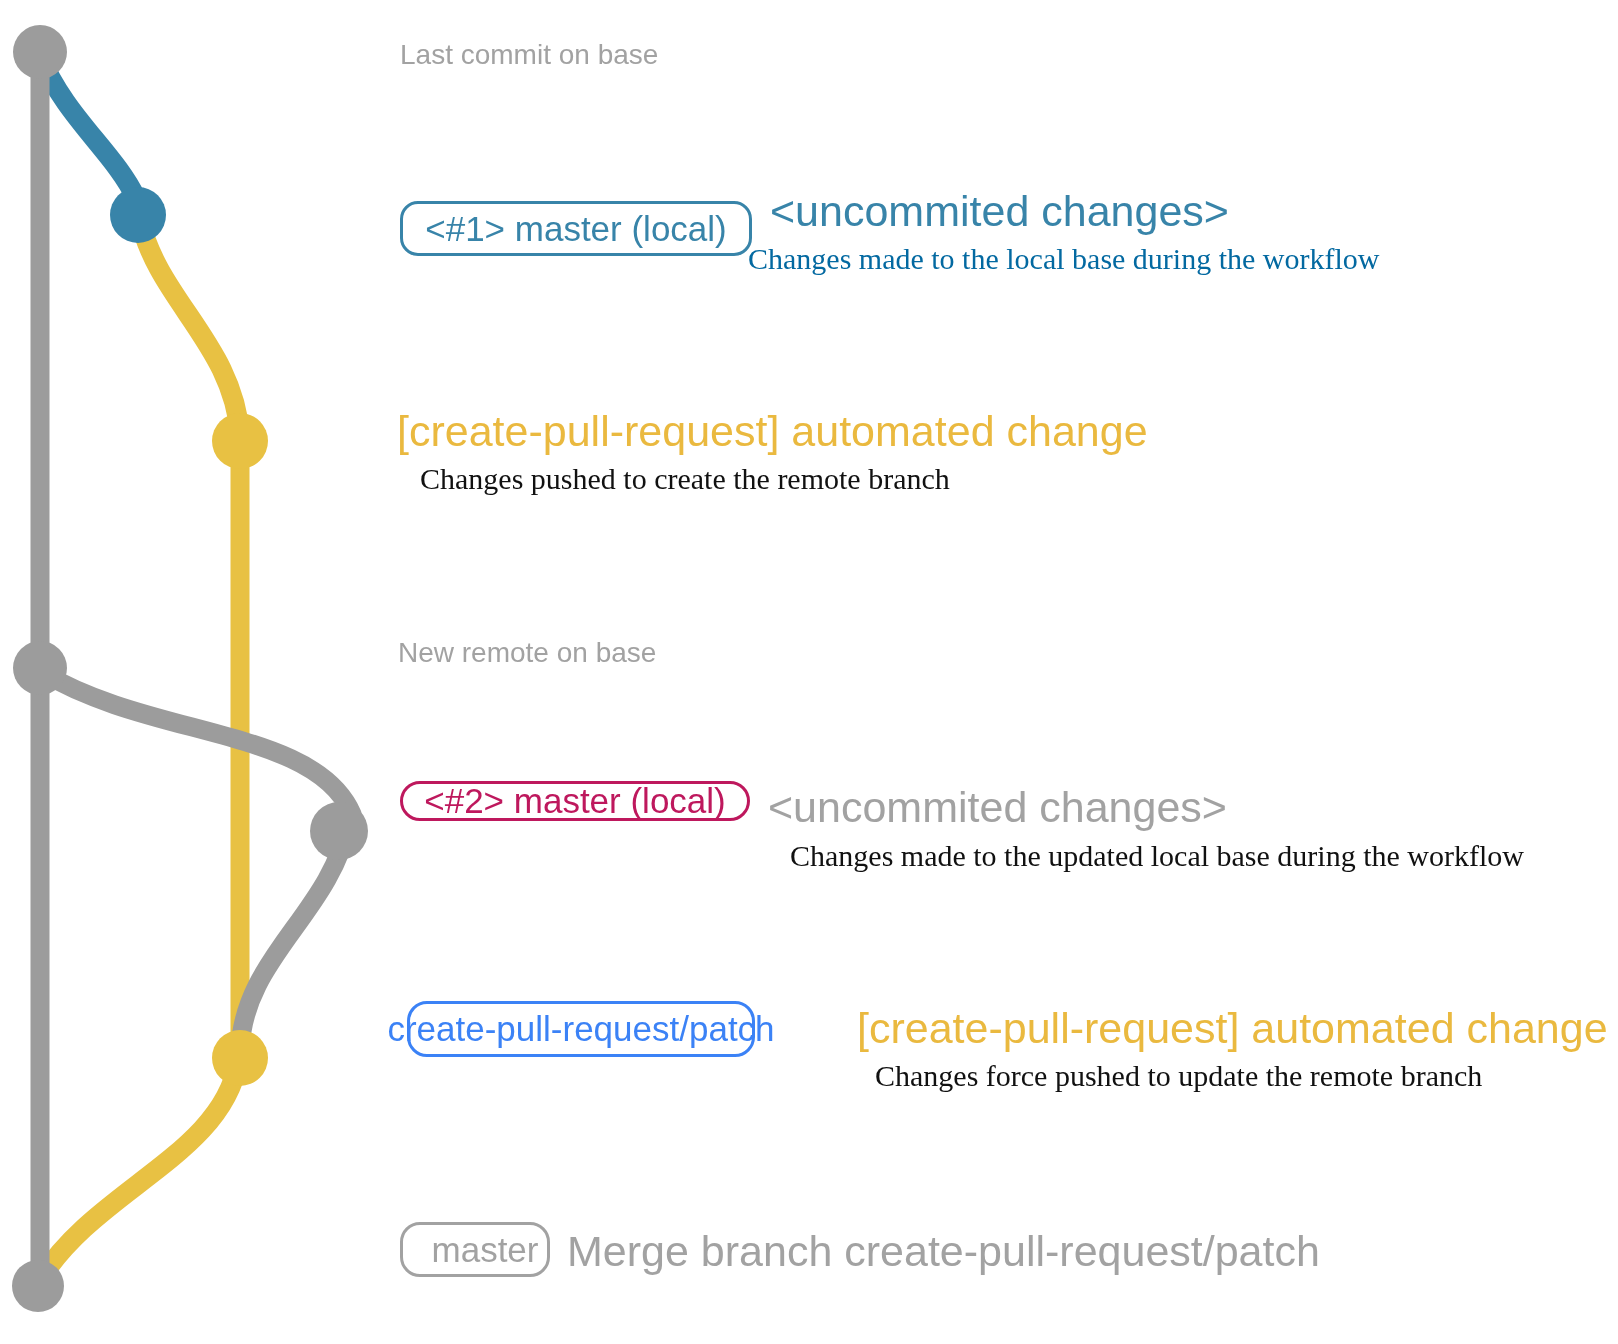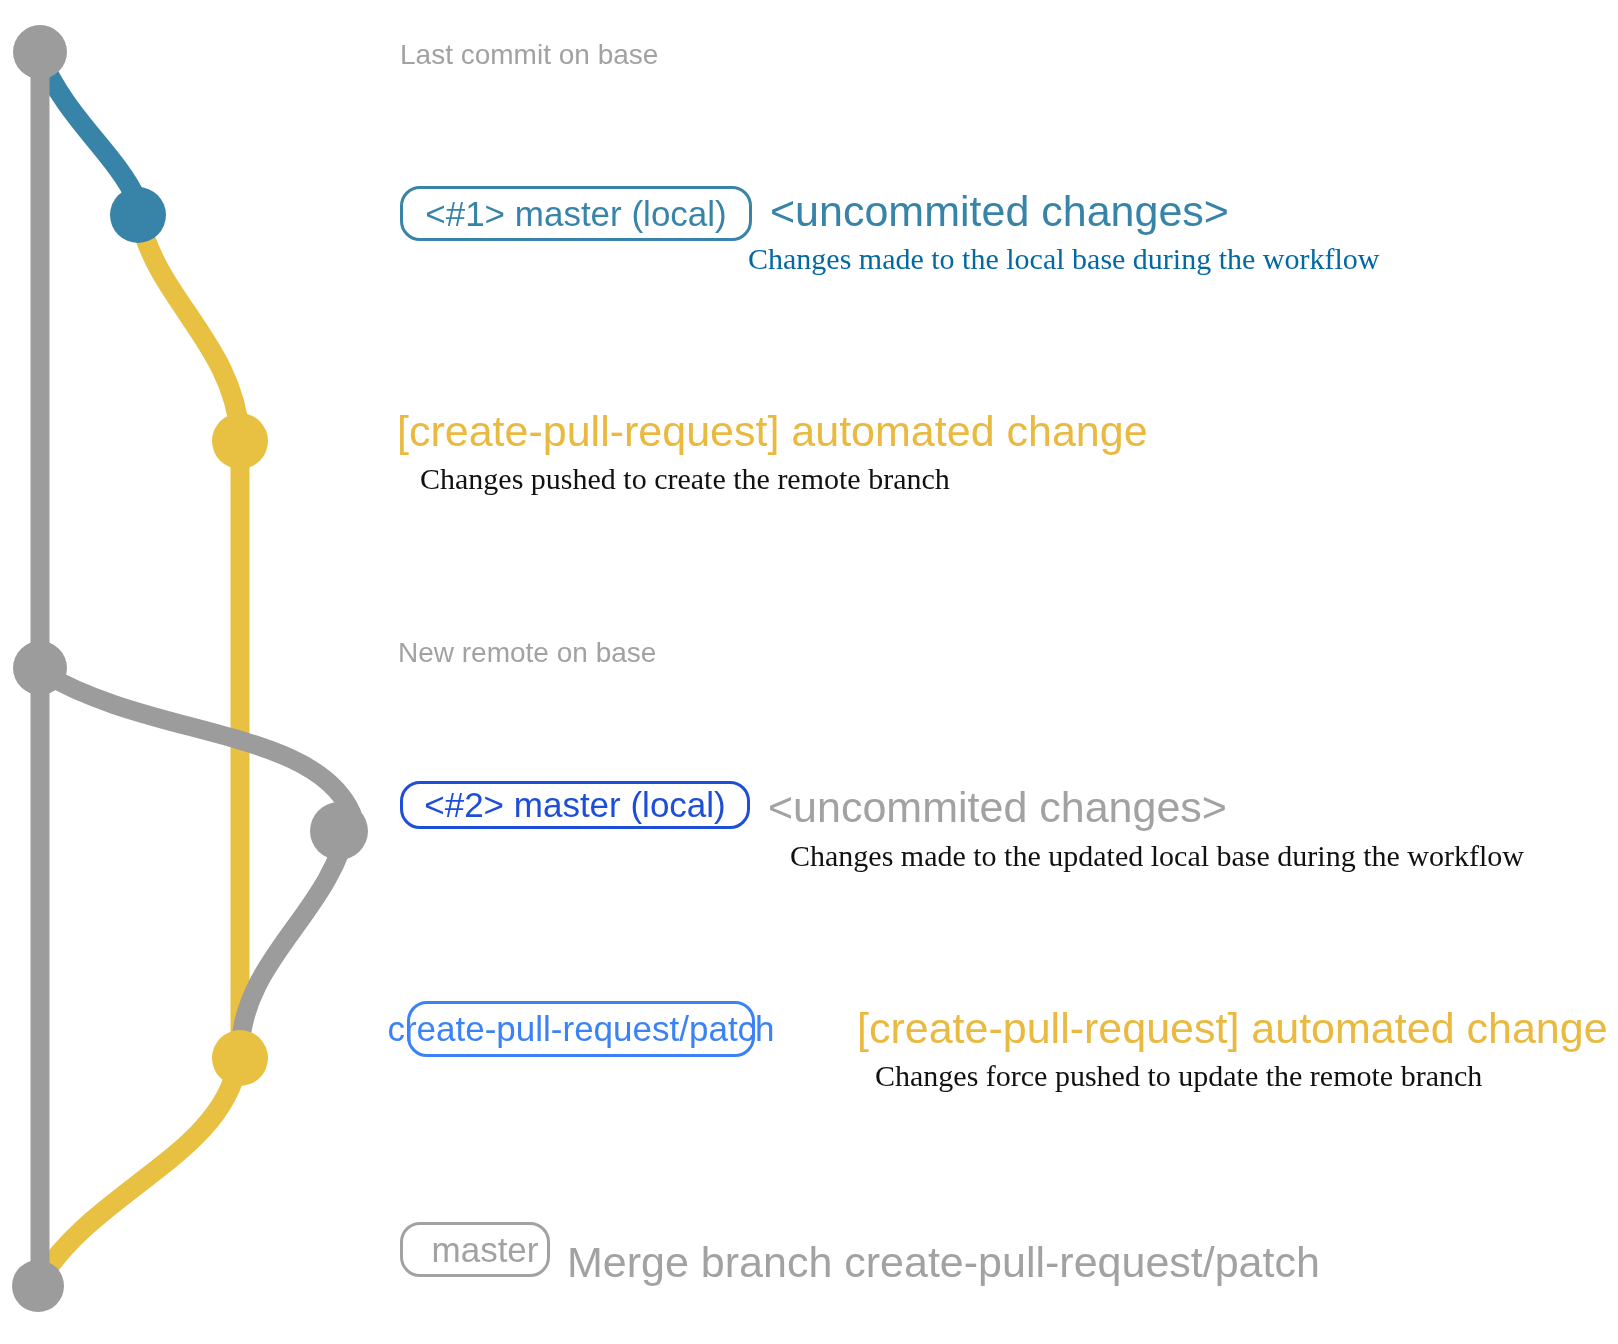--- a/index.html
+++ b/index.html
@@ -73,33 +73,33 @@
     <circle cx="138" cy="215" r="28" fill="#3884a9"></circle>
     <circle cx="240" cy="441" r="28" fill="#e8c143"></circle>
     <circle cx="40" cy="668" r="27" fill="#9c9c9c"></circle>
     <circle cx="339" cy="831" r="29" fill="#9c9c9c"></circle>
     <circle cx="240" cy="1058" r="28" fill="#e8c143"></circle>
     <circle cx="38" cy="1286" r="26" fill="#9c9c9c"></circle>
   </svg>
 
   <div class="caption" style="left: 400px; top: 33px; color: rgb(162, 162, 162);">Last commit on base</div>
 
-  <div class="badge" style="left: 400px; top: 186px; width: 352px; height: 55px; color: rgb(56, 132, 169);">&lt;#1&gt; master (local)</div>
+  <div class="badge" style="left: 400px; top: 201px; width: 352px; height: 55px; color: rgb(56, 132, 169); border-radius: 18px;">&lt;#1&gt; master (local)</div>
   <div class="note" style="left: 770px; top: 190px; color: rgb(56, 132, 169);">&lt;uncommited changes&gt;</div>
   <div class="desc" style="left: 748px; top: 241px; color: #0369a1;">Changes made to the local base during the workflow</div>
 
   <div class="note" style="left: 397px; top: 410px; color: rgb(234, 185, 63);">[create-pull-request] automated change</div>
   <div class="desc" style="left: 420px; top: 461px; color: rgb(17, 17, 17);">Changes pushed to create the remote branch</div>
 
   <div class="caption" style="left: 398px; top: 631px; color: rgb(162, 162, 162);">New remote on base</div>
 
-  <div class="badge" style="left: 400px; top: 781px; width: 350px; height: 48px; color: #1d4ed8;">&lt;#2&gt; master (local)</div>
+  <div class="badge" style="left: 400px; top: 781px; width: 350px; height: 40px; color: #be185d;">&lt;#2&gt; master (local)</div>
   <div class="note" style="left: 768px; top: 786px; color: rgb(162, 162, 162);">&lt;uncommited changes&gt;</div>
   <div class="desc" style="left: 790px; top: 838px; color: rgb(17, 17, 17);">Changes made to the updated local base during the workflow</div>
 
   <div class="badge" style="left: 407px; top: 1001px; width: 348px; height: 56px; color: #3b82f6;">create-pull-request/patch</div>
   <div class="note" style="left: 857px; top: 1007px; color: rgb(234, 185, 63);">[create-pull-request] automated change</div>
   <div class="desc" style="left: 875px; top: 1058px; color: rgb(17, 17, 17);">Changes force pushed to update the remote branch</div>
 
   <div class="badge" style="left: 400px; top: 1222px; width: 150px; height: 55px; color: rgb(162, 162, 162); padding-left: 20px;">master</div>
-  <div class="note" style="left: 567px; top: 1230px; color: rgb(162, 162, 162); margin-top: 11px;">Merge branch create-pull-request/patch</div>
+  <div class="note" style="left: 567px; top: 1230px; color: rgb(162, 162, 162);">Merge branch create-pull-request/patch</div>
 
 </div>
 
 </body></html>

